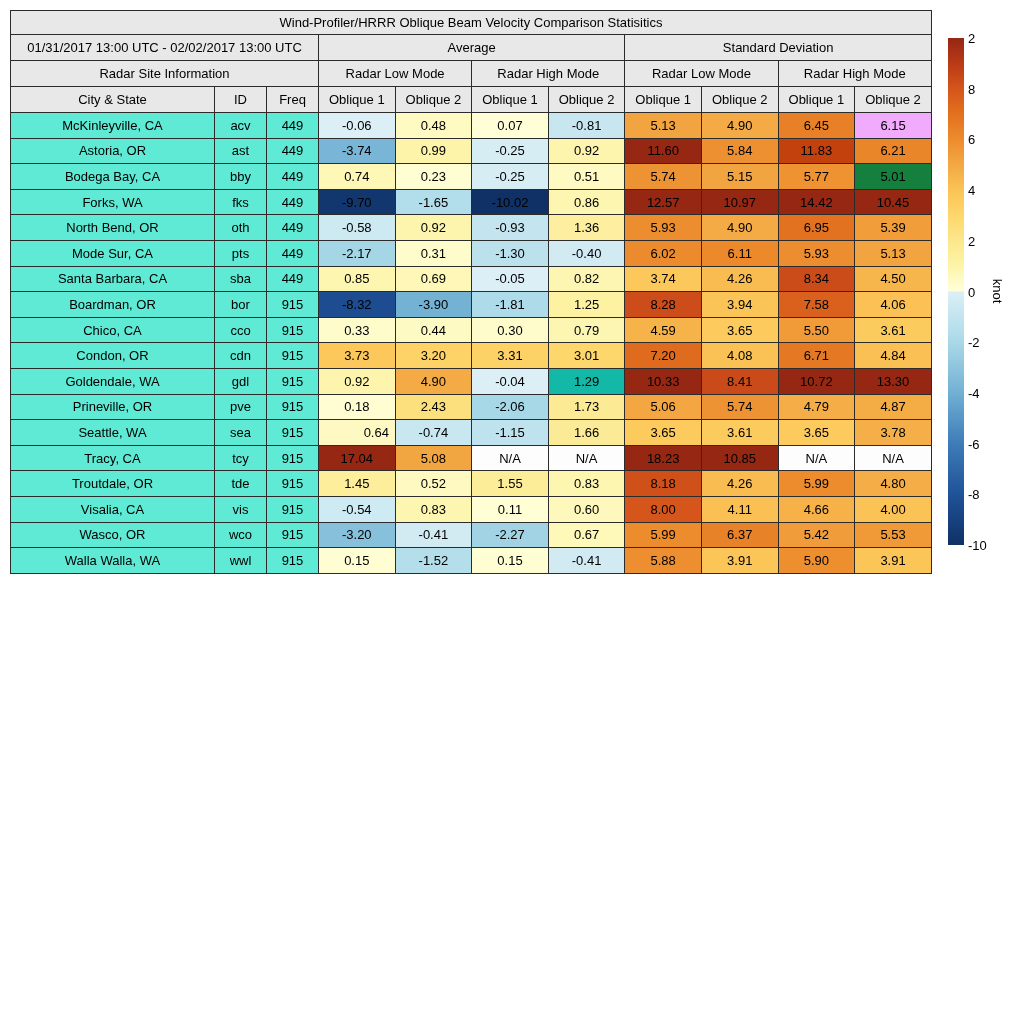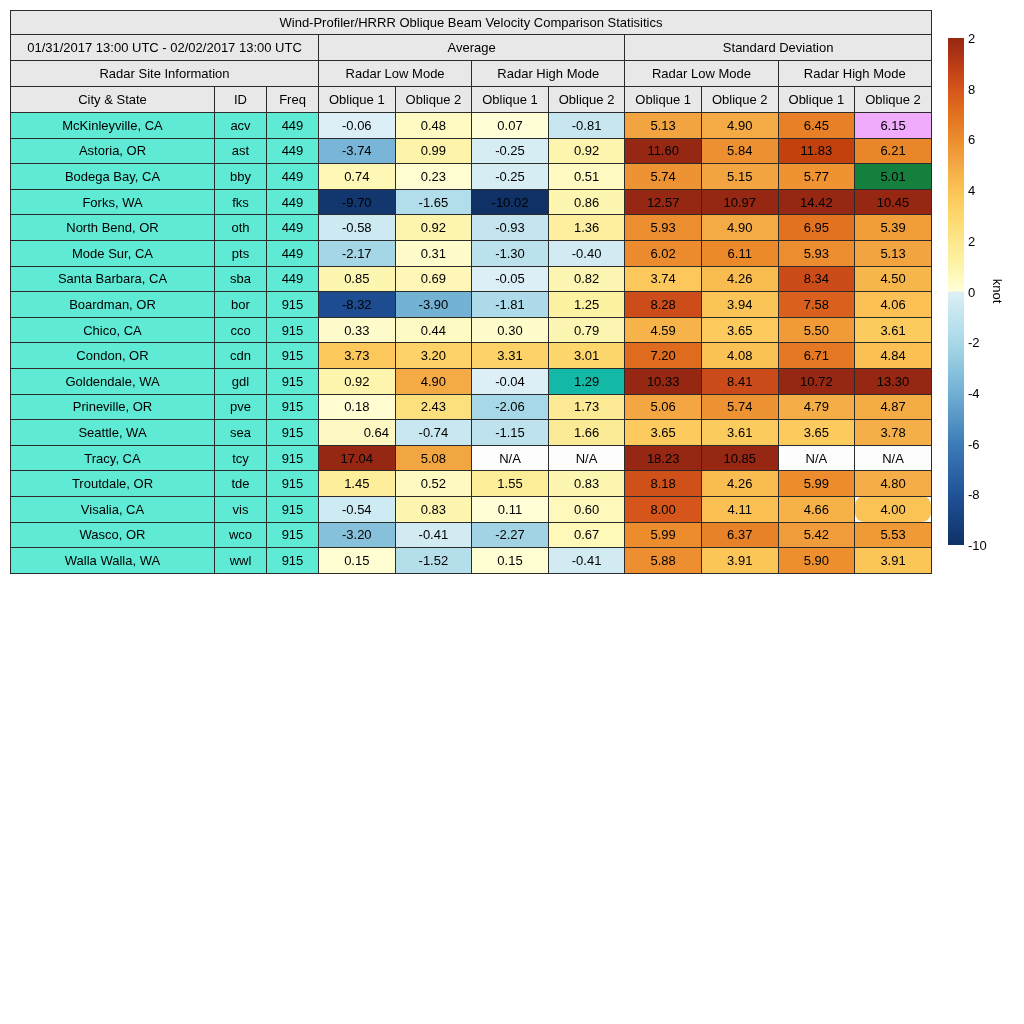--- a/index.html
+++ b/index.html
@@ -307,21 +307,21 @@
           <td class="site">Visalia, CA</td>
           <td class="site">vis</td>
           <td class="site">915</td>
           <td style="background: rgb(206, 234, 242); margin-top: 13px;">-0.54</td>
           <td style="background: rgb(253, 246, 177);">0.83</td>
           <td style="background: rgb(255, 254, 213);">0.11</td>
           <td style="background: rgb(254, 248, 189);">0.60</td>
           <td style="background: rgb(213, 85, 27);">8.00</td>
           <td style="background: rgb(250, 192, 83);">4.11</td>
           <td style="background: rgb(246, 177, 73);">4.66</td>
-          <td style="background: rgb(251, 195, 85); border-radius: 9px;">4.00</td>
+          <td style="background: rgb(251, 195, 85);">4.00</td>
         </tr>
         <tr class="data-row">
           <td class="site">Wasco, OR</td>
           <td class="site">wco</td>
           <td class="site">915</td>
           <td style="background: rgb(135, 192, 219);">-3.20</td>
           <td style="background: rgb(210, 235, 243);">-0.41</td>
           <td style="background: rgb(161, 211, 229);">-2.27</td>
           <td style="background: rgb(254, 248, 185);">0.67</td>
           <td style="background: rgb(236, 140, 45);">5.99</td>

